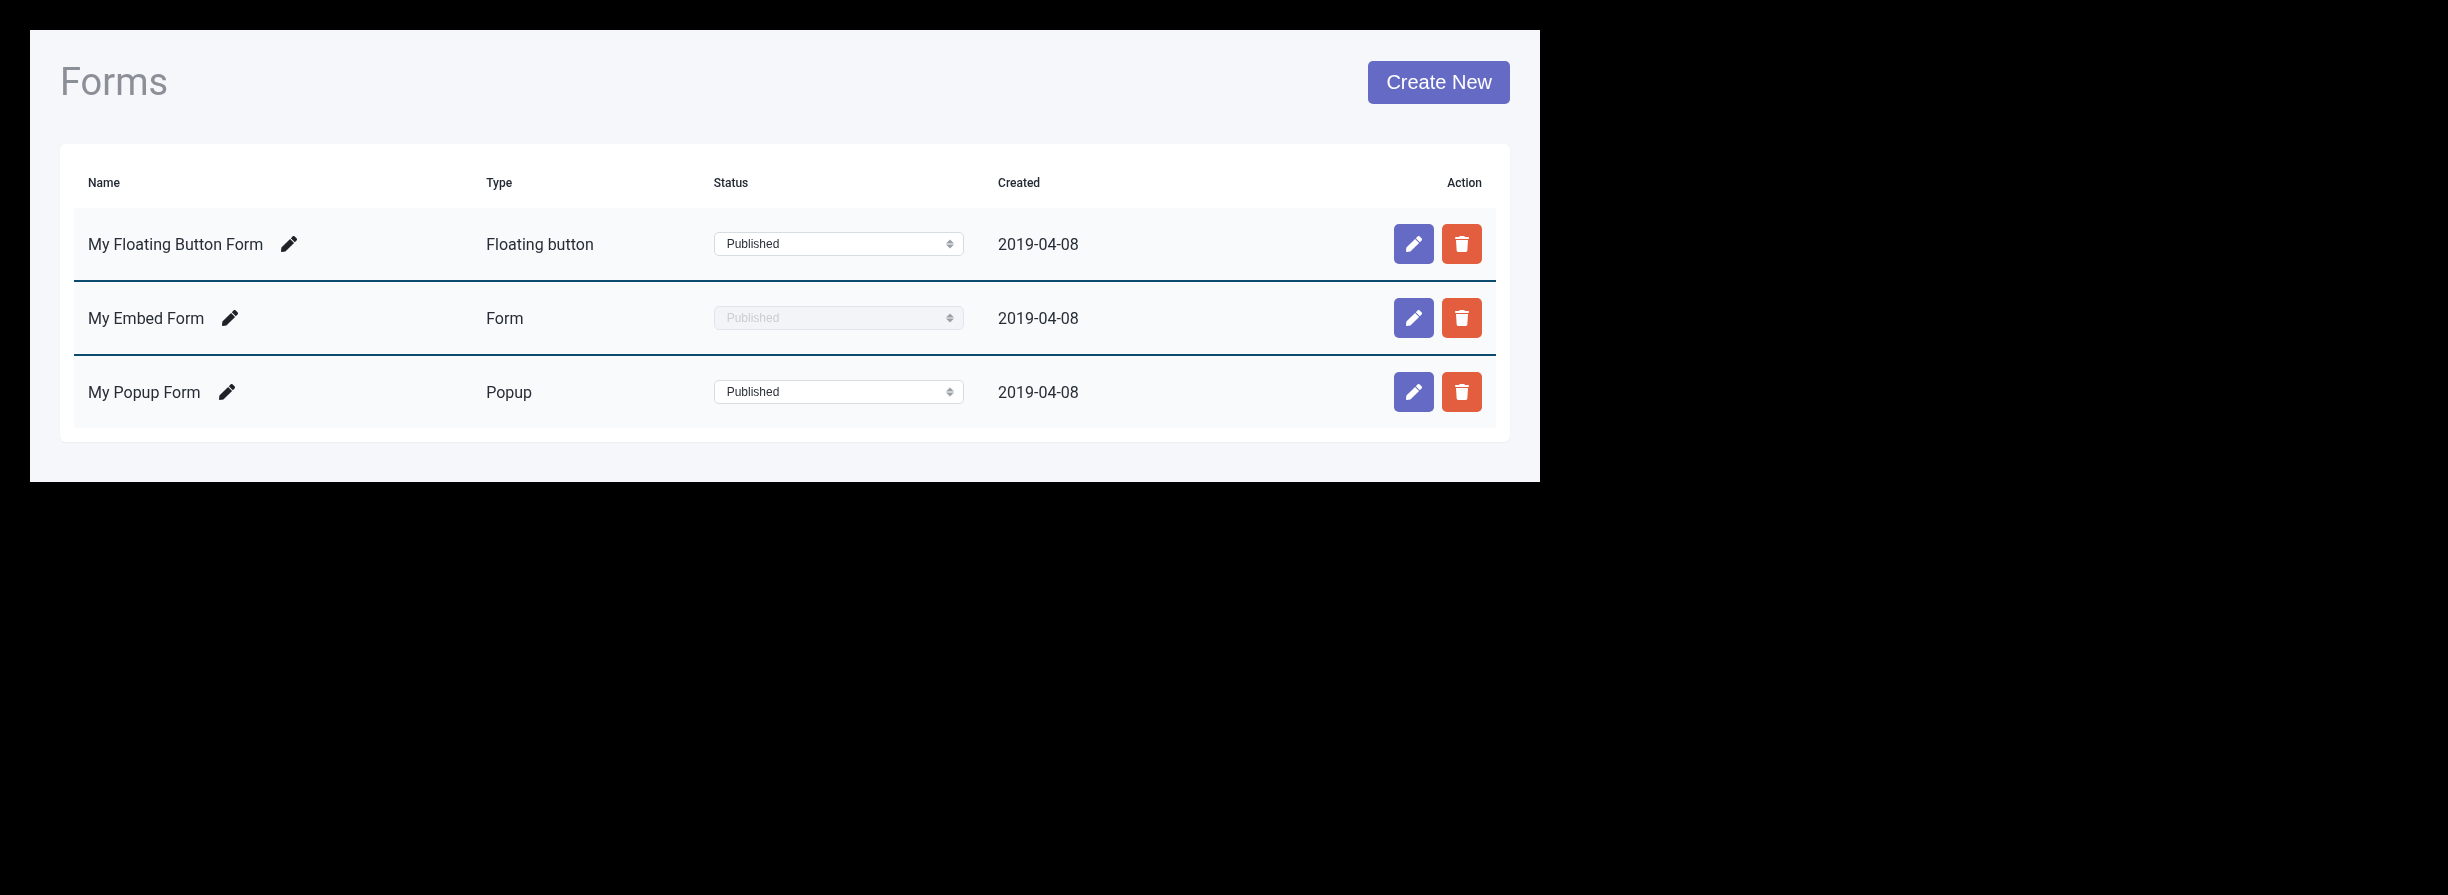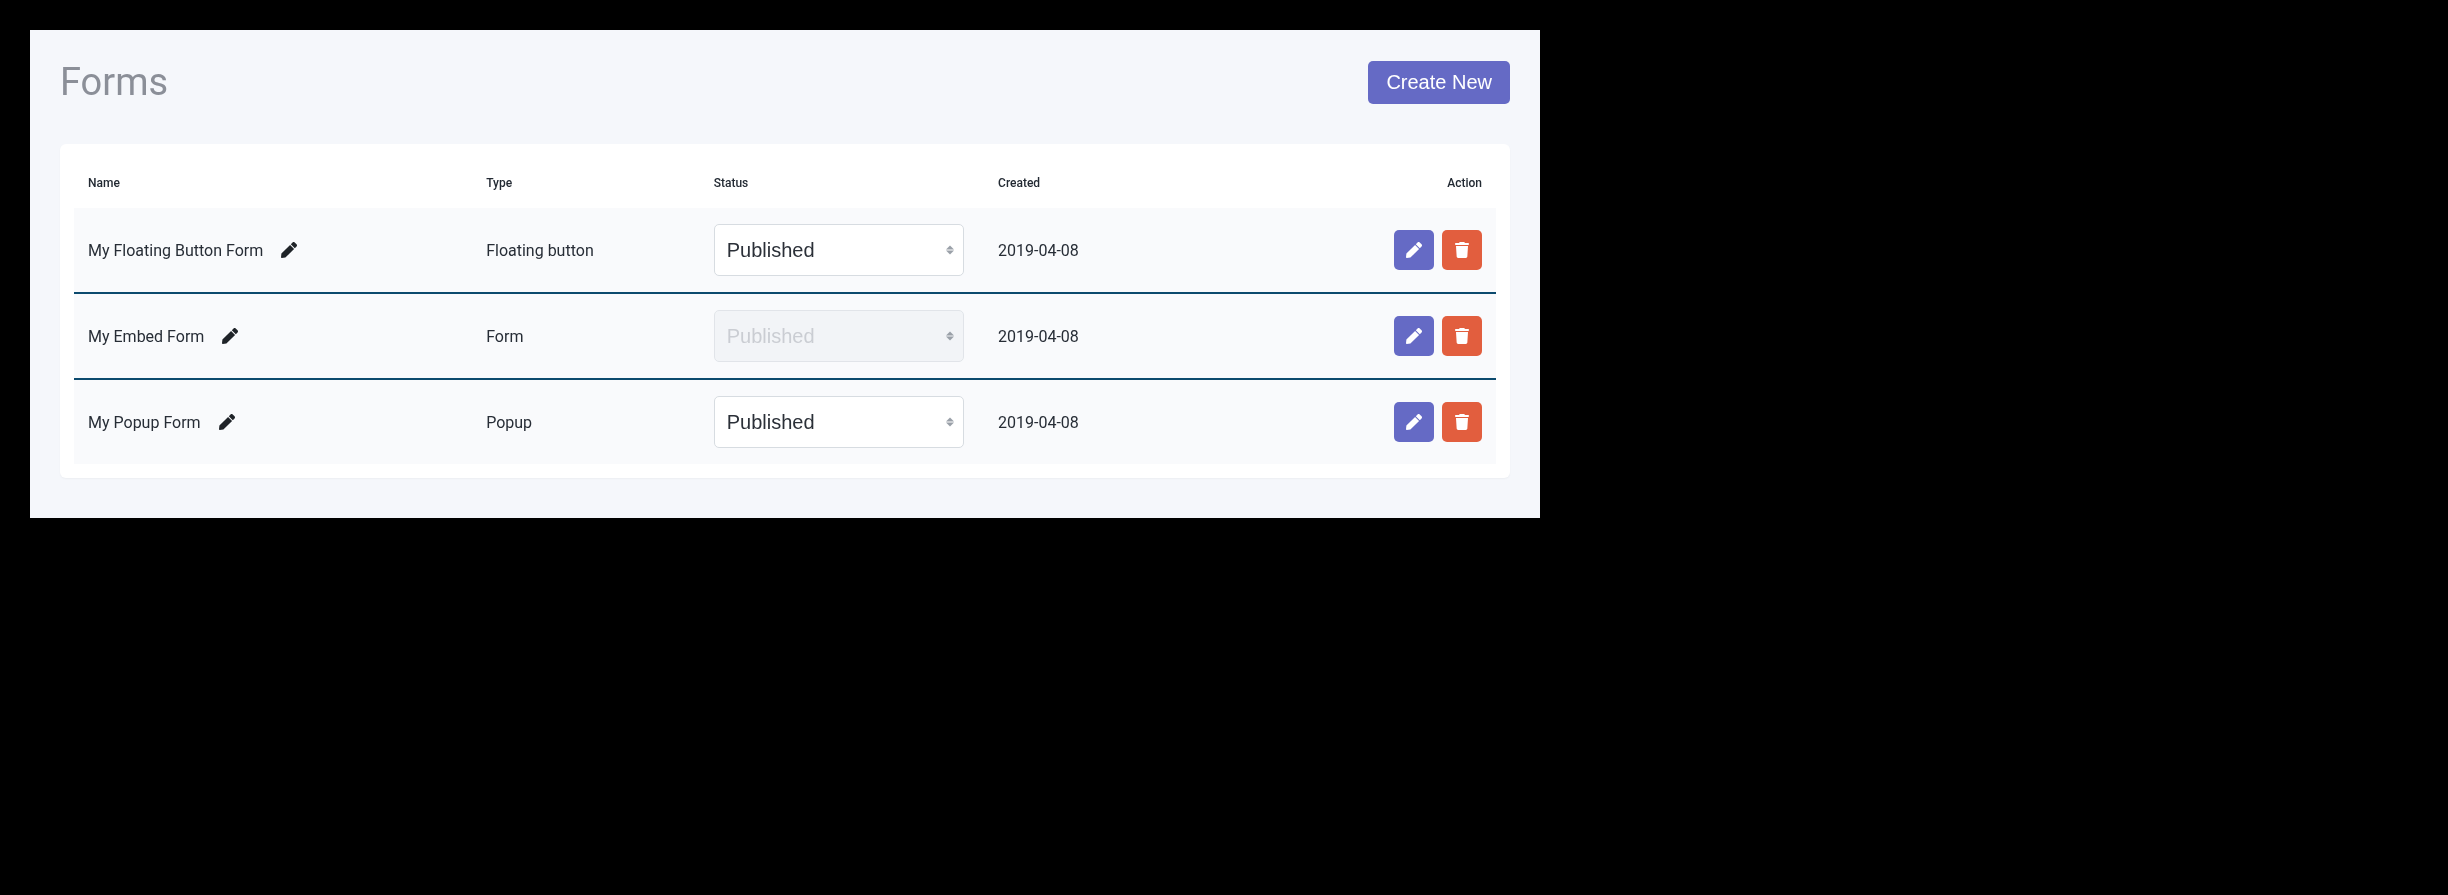--- a/index.html
+++ b/index.html
@@ -94,26 +94,26 @@
     display: inline-flex;
     align-items: center;
     gap: 18px;
   }
   .select-wrap {
     position: relative;
     width: 250px;
   }
   .select {
     width: 100%;
-    height: 52px;
+    height: 24px;
     border: 1px solid #d7dce1;
     border-radius: 5px;
     background: #fff;
     padding: 0 30px 0 12px;
-    font-size: 20px;
+    font-size: 12px;
     color: #2b3038;
     appearance: none;
     -webkit-appearance: none;
     cursor: pointer;
   }
   .select[disabled] {
     background: #f0f2f5;
     color: #b7bbc2;
     cursor: not-allowed;
   }

